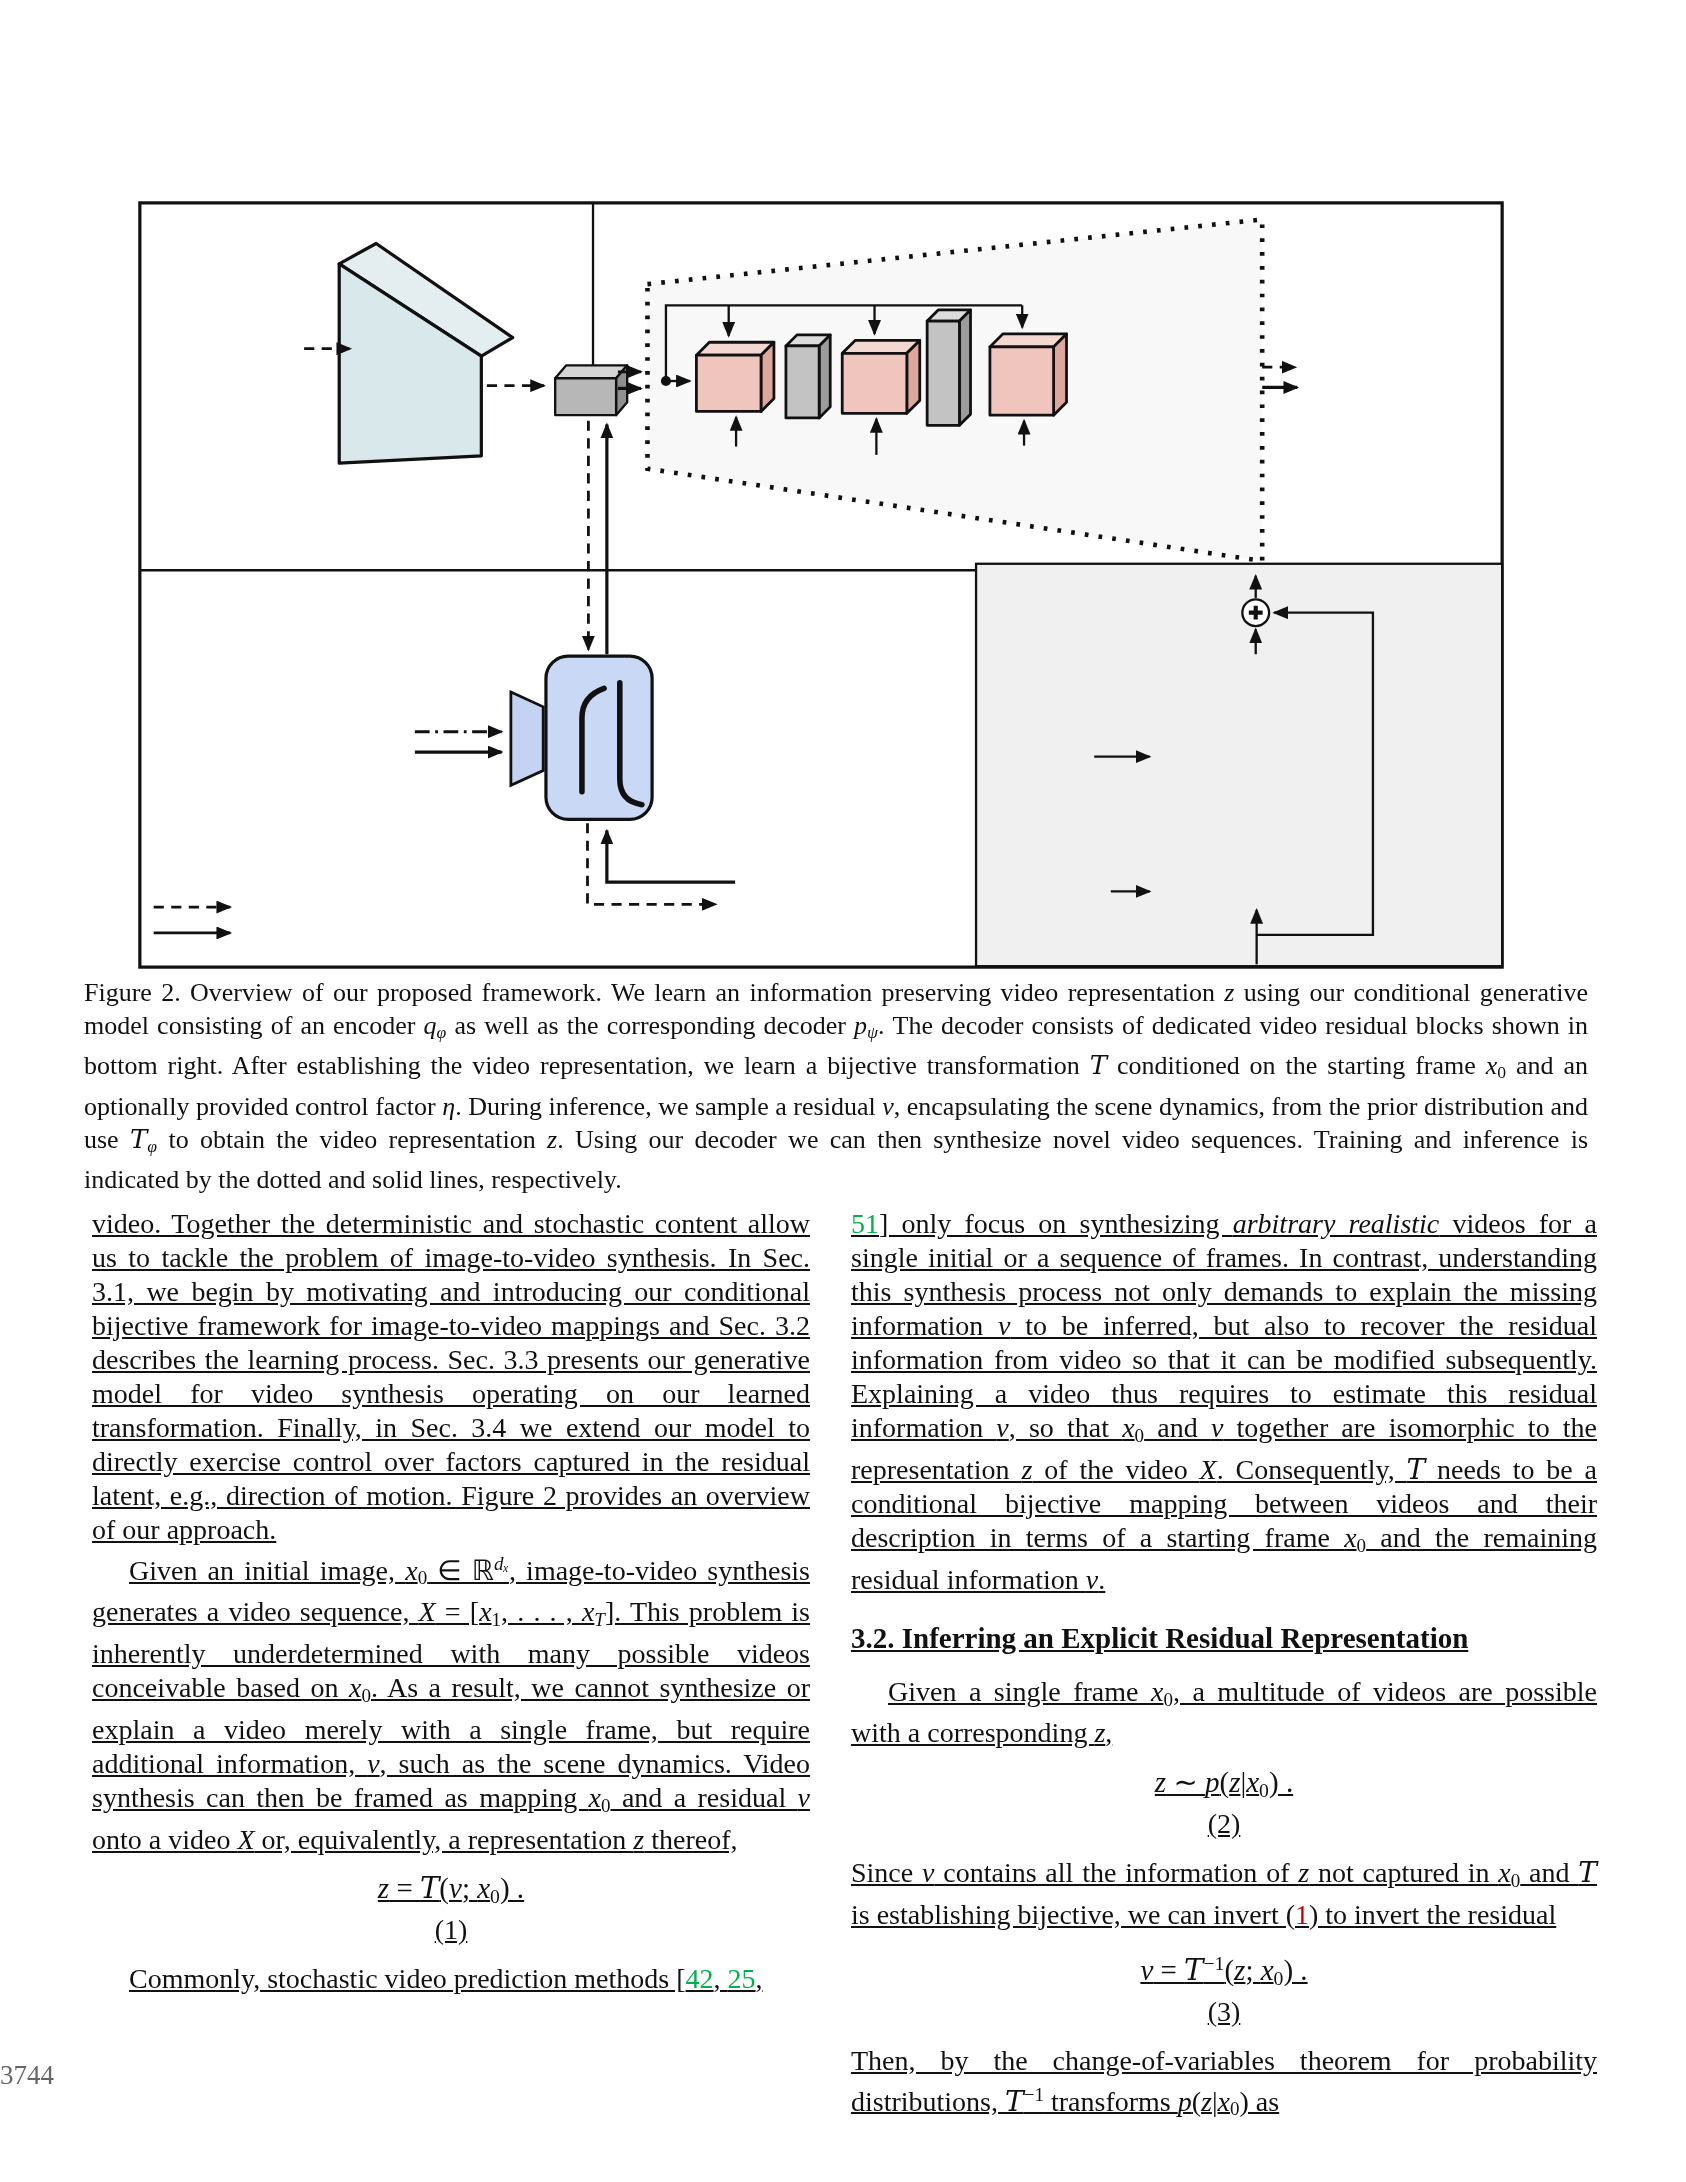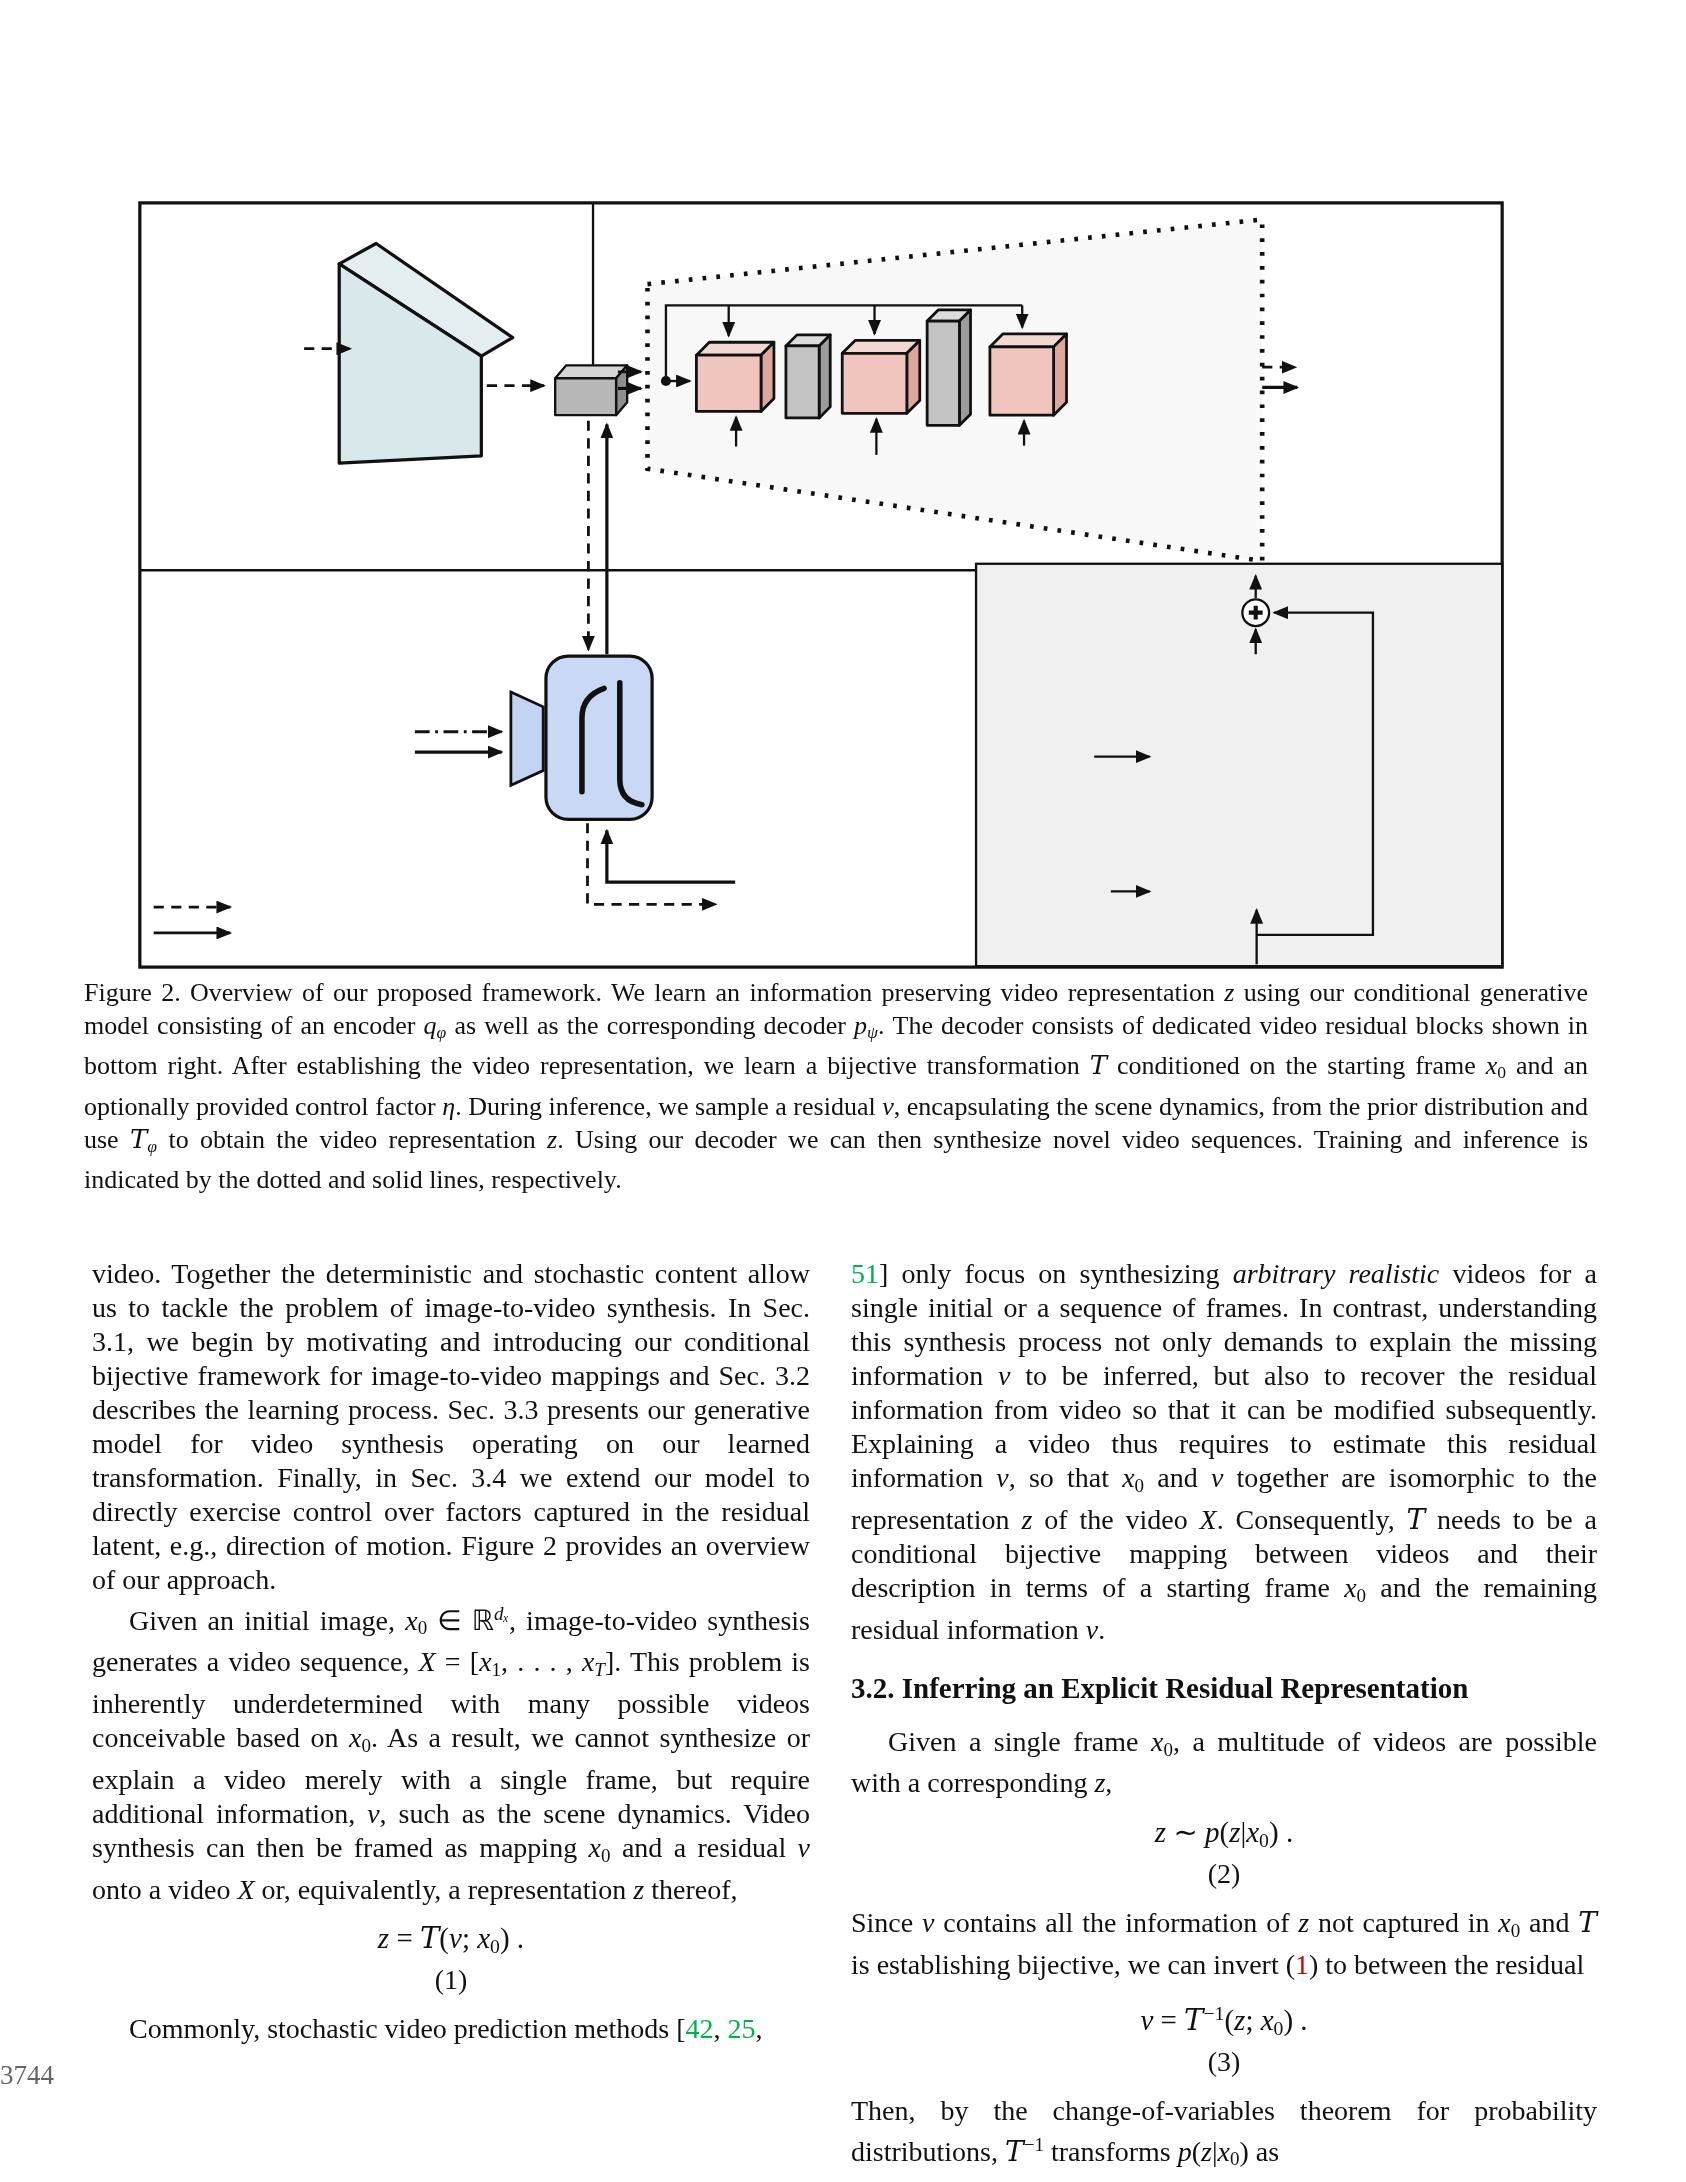--- a/index.html
+++ b/index.html
@@ -23,21 +23,21 @@
     font-family:"Liberation Sans",sans-serif;font-weight:bold;font-size:15px;line-height:1.25;}
   .layerbox{position:absolute;left:1017px;width:197px;height:29.5px;background:#efc5be;border:2.3px solid #111;
     display:flex;align-items:center;justify-content:center;
     font-family:"Liberation Sans",sans-serif;font-size:23px;color:#222;}
   .blob{position:absolute;border-radius:50%;
     background:radial-gradient(circle at 50% 50%, #140b12 0%, #301527 14%, #41505a 30%, #7fa3a8 45%, #c9dfe0 58%, rgba(255,255,255,0) 72%);}
   .legendtxt{font-family:"Liberation Sans",sans-serif;font-size:25px;}
   .brace{font-family:"DejaVu Serif",serif;font-size:172px;line-height:129px;transform:scaleX(.72);transform-origin:left center;}
   
   .caption{position:absolute;left:84px;top:976px;width:1504px;font-size:26px;line-height:33px;text-align:justify;}
-  .col{position:absolute;top:1257px;font-size:28px;line-height:34px;text-align:justify;}
+  .col{position:absolute;top:1207px;font-size:28px;line-height:34px;text-align:justify;text-decoration:underline;}
   .col-l{left:92px;width:718px;} .col-r{left:851px;width:746px;}
   .col p{margin:0;} .col p.ind{text-indent:37px;}
   .col h3{font-size:29px;margin:24px 0 20px 0;}
   .eq{display:flex;align-items:center;margin:14.8px 0;flex-direction:column;}
   .eq .body{flex:1;text-align:center;font-size:29px;}
   .eq .num{font-size:28px;}
   
   .i{font-style:italic;}
   .cal{font-style:italic;font-family:"DejaVu Serif",serif;}
   .sub{font-size:68%;vertical-align:-0.25em;}
@@ -252,21 +252,21 @@
   </div>
 
   <div class="col col-r">
     <p><span class="green">51</span><span>] only focus on synthesizing </span><span class="i">arbitrary realistic</span><span> videos for a single initial or a sequence of frames.  In contrast, understanding this synthesis process not only demands to explain the missing information </span><span class="i">ν</span><span> to be inferred, but also to recover the residual information from video so that it can be modified subsequently.  Explaining a video thus requires to estimate this residual information </span><span class="i">ν</span><span>, so that </span><span class="i">x</span><span class="sub">0</span><span> and </span><span class="i">ν</span><span> together are isomorphic to the representation </span><span class="i">z</span><span> of the video </span><span class="i">X</span><span>.  Consequently, </span><span class="cal">T</span><span> needs to be a conditional bijective mapping between videos and their description in terms of a starting frame </span><span class="i">x</span><span class="sub">0</span><span> and the remaining residual information </span><span class="i">ν</span><span>.</span></p>
     <h3>3.2. Inferring an Explicit Residual Representation</h3>
     <p class="ind"><span>Given a single frame </span><span class="i">x</span><span class="sub">0</span><span>, a multitude of videos are possible with a corresponding </span><span class="i">z</span><span>,</span></p>
     <div class="eq">
       <span class="body"><span class="i">z</span><span> ∼ </span><span class="i">p</span><span>(</span><span class="i">z</span><span>|</span><span class="i">x</span><span class="sub">0</span><span>) .</span></span>
       <span class="num">(2)</span>
     </div>
-    <p><span>Since </span><span class="i">ν</span><span> contains all the information of </span><span class="i">z</span><span> not captured in </span><span class="i">x</span><span class="sub">0</span><span> and </span><span class="cal">T</span><span> is establishing bijective, we can invert (</span><span class="red">1</span><span>) to between the residual</span></p>
+    <p><span>Since </span><span class="i">ν</span><span> contains all the information of </span><span class="i">z</span><span> not captured in </span><span class="i">x</span><span class="sub">0</span><span> and </span><span class="cal">T</span><span> is establishing bijective, we can invert (</span><span class="red">1</span><span>) to invert the residual</span></p>
     <div class="eq">
       <span class="body"><span class="i">ν</span><span> = </span><span class="cal">T</span><span class="sup">−1</span><span>(</span><span class="i">z</span><span>; </span><span class="i">x</span><span class="sub">0</span><span>) .</span></span>
       <span class="num">(3)</span>
     </div>
     <p><span>Then, by the change-of-variables theorem for probability distributions, </span><span class="cal">T</span><span class="sup">−1</span><span> transforms </span><span class="i">p</span><span>(</span><span class="i">z</span><span>|</span><span class="i">x</span><span class="sub">0</span><span>) as</span></p>
   </div>
 
   <div class="pagenum">3744</div>
 </div>
 

